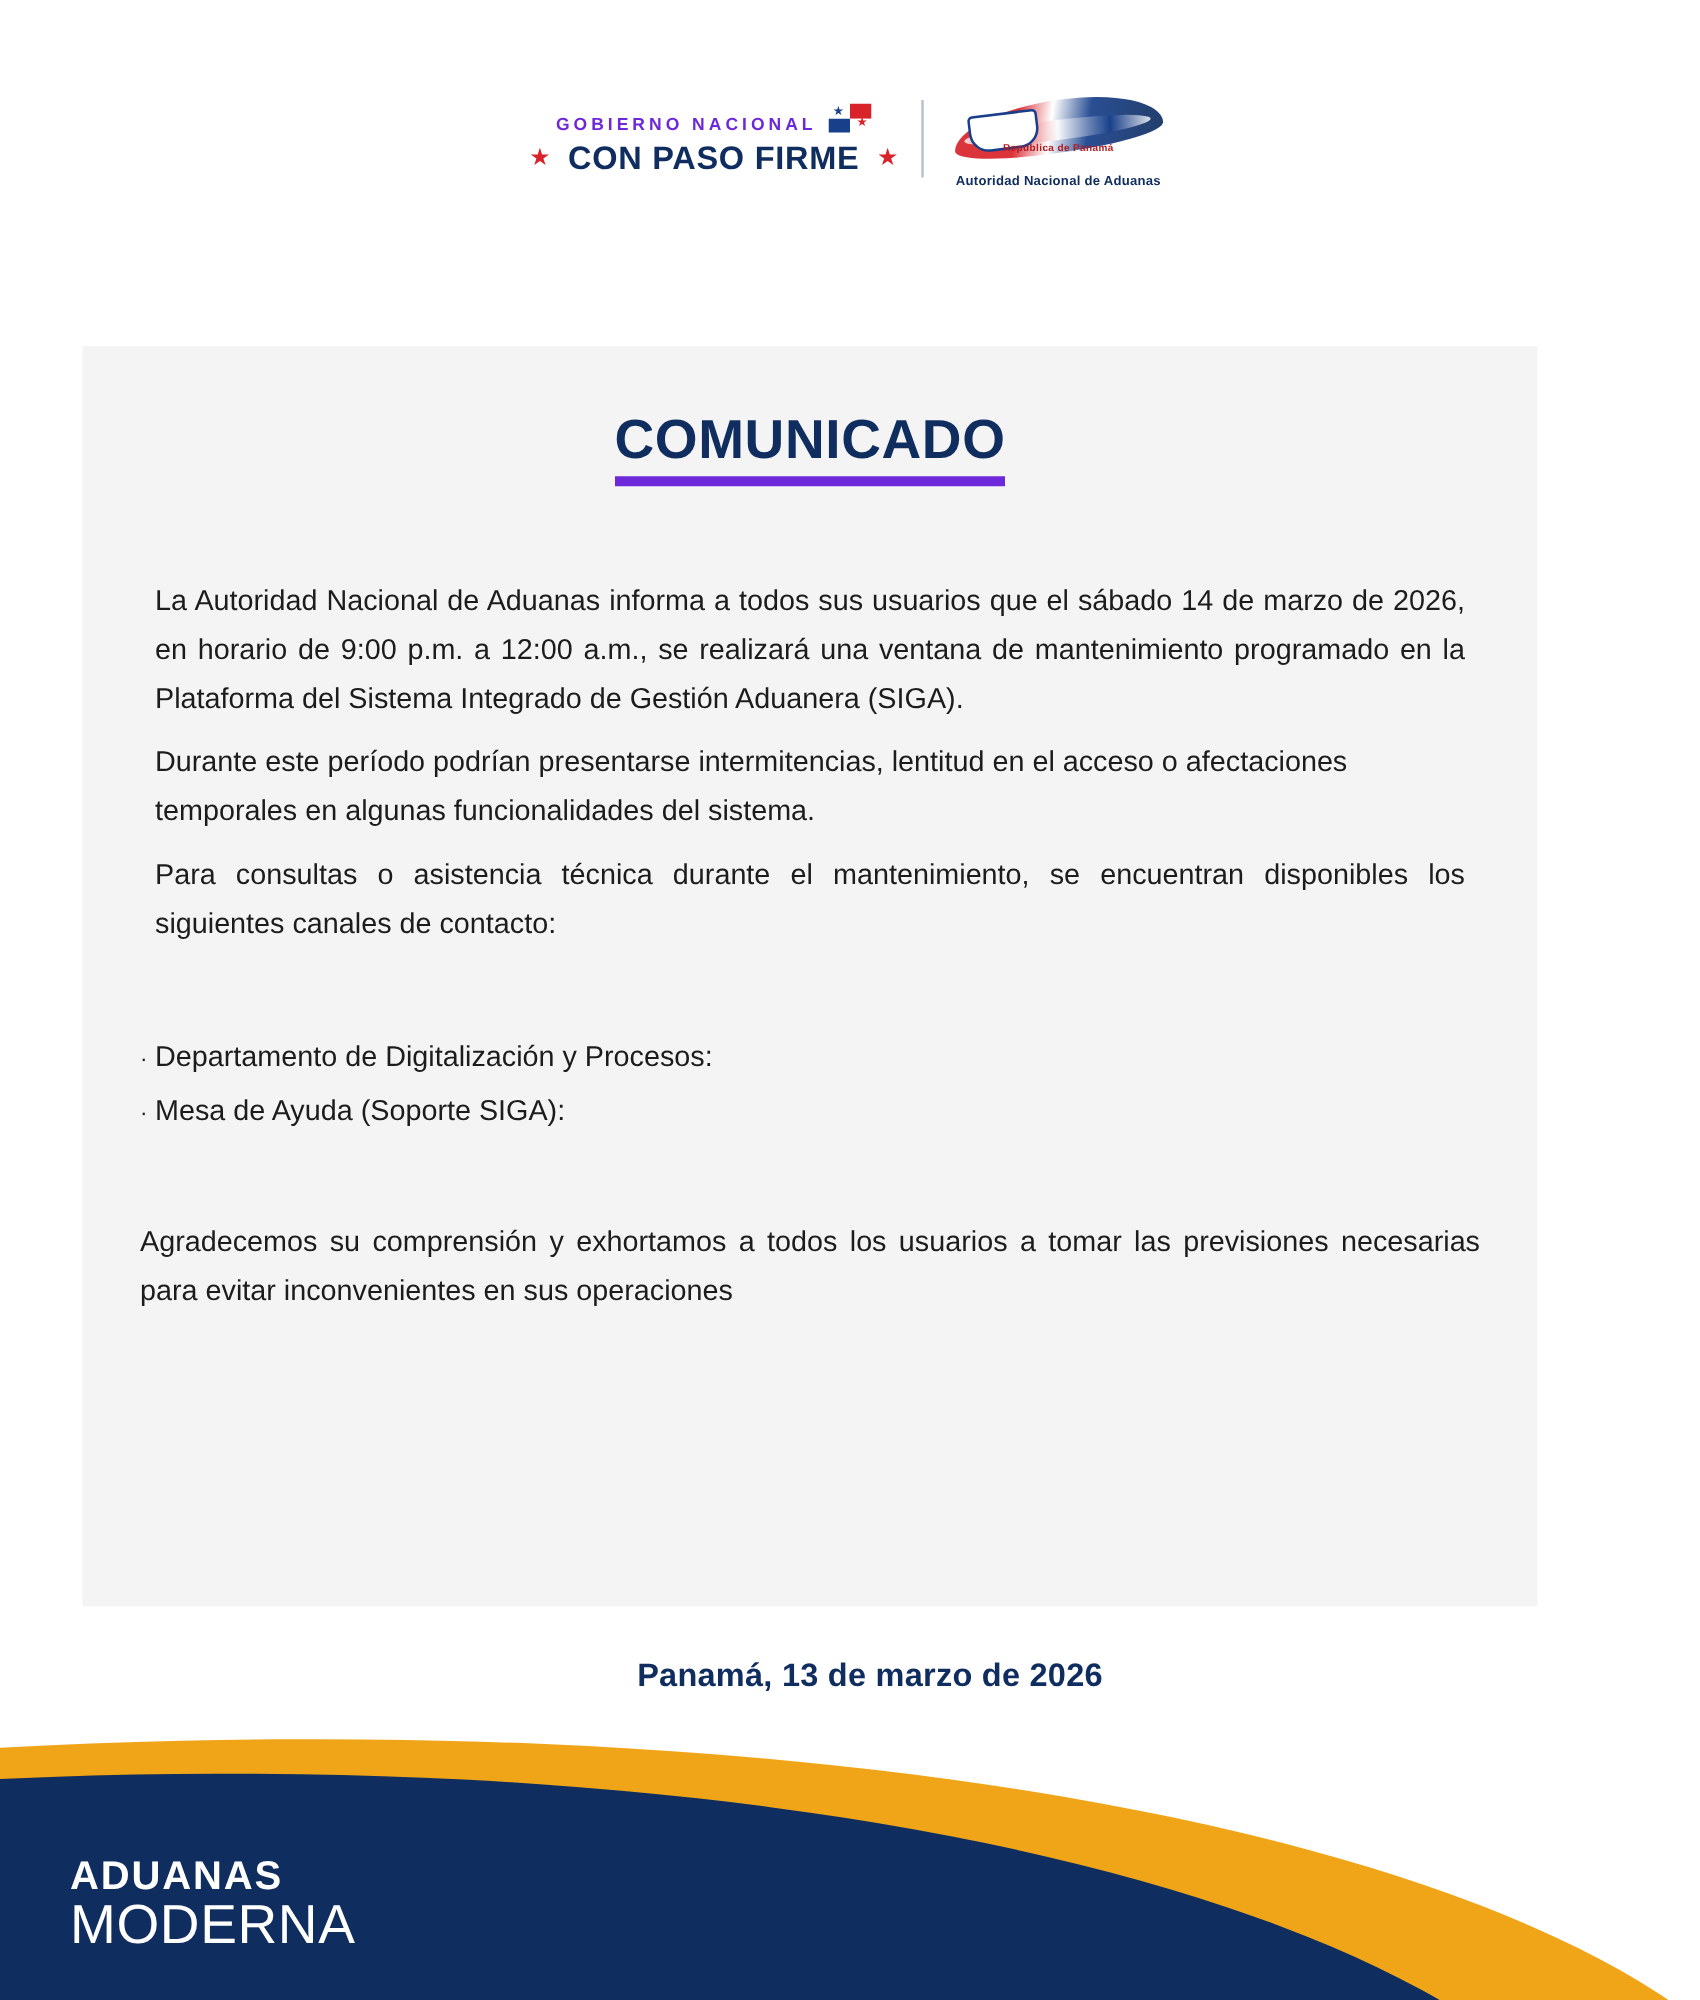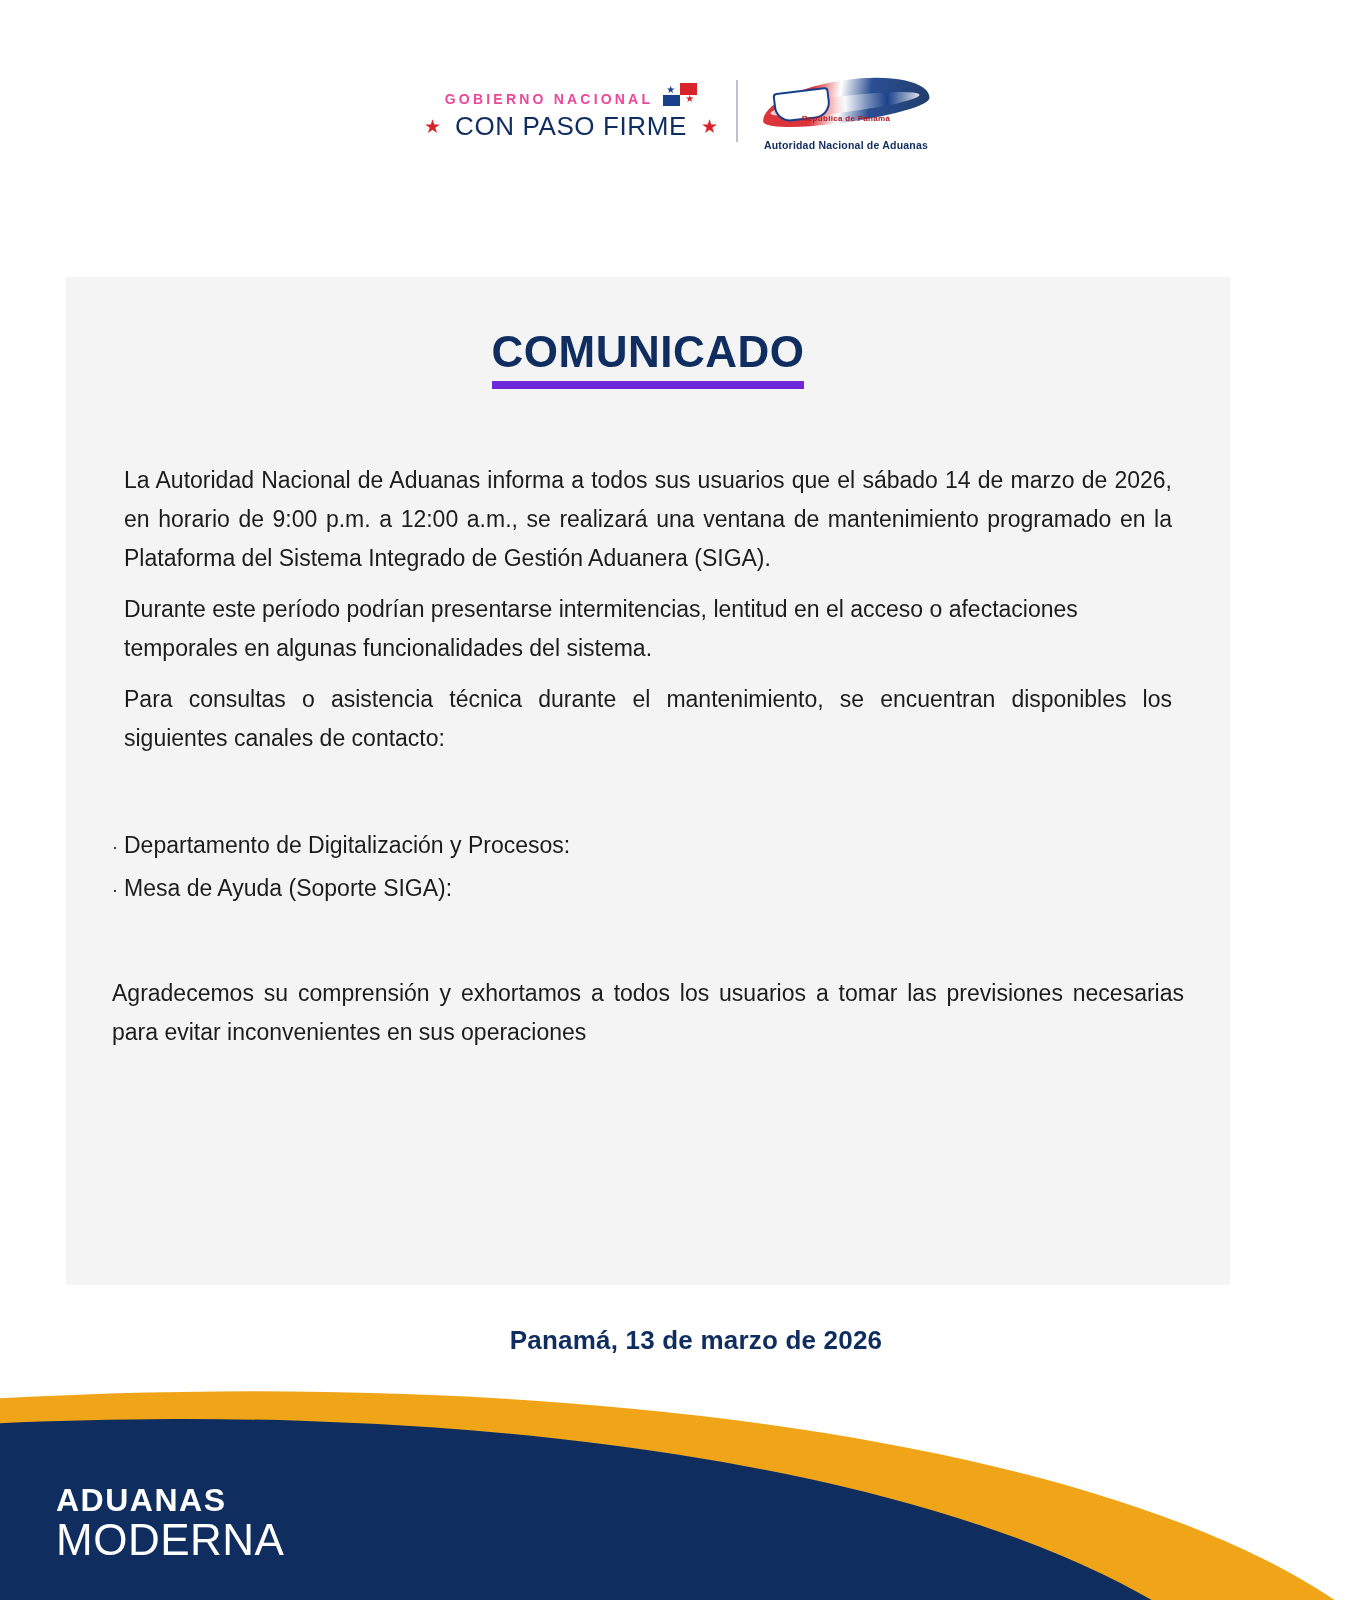--- a/index.html
+++ b/index.html
@@ -36,21 +36,21 @@
     line-height: 1;
   }
   .gob-top {
     display: flex;
     align-items: flex-end;
     gap: 10px;
   }
   .gob-top-text {
     font-size: 14px;
     letter-spacing: 3.2px;
-    color: #ec4899;
+    color: #6d28d9;
     font-weight: 600;
   }
   .pa-flag {
     width: 34px;
     height: 23px;
     position: relative;
     display: inline-block;
   }
   .pa-flag .q {
     position: absolute;
@@ -75,21 +75,21 @@
     gap: 14px;
     margin-top: 7px;
   }
   .gob-main .star-r {
     color: #d8232a;
     font-size: 19px;
     line-height: 19px;
   }
   .gob-main-text {
     font-size: 26px;
-    font-weight: normal;
+    font-weight: bold;
     color: #0f2d5e;
     letter-spacing: 0.6px;
   }
   .divider-v {
     width: 2px;
     height: 62px;
     background: #b9c2cf;
   }
 
   

